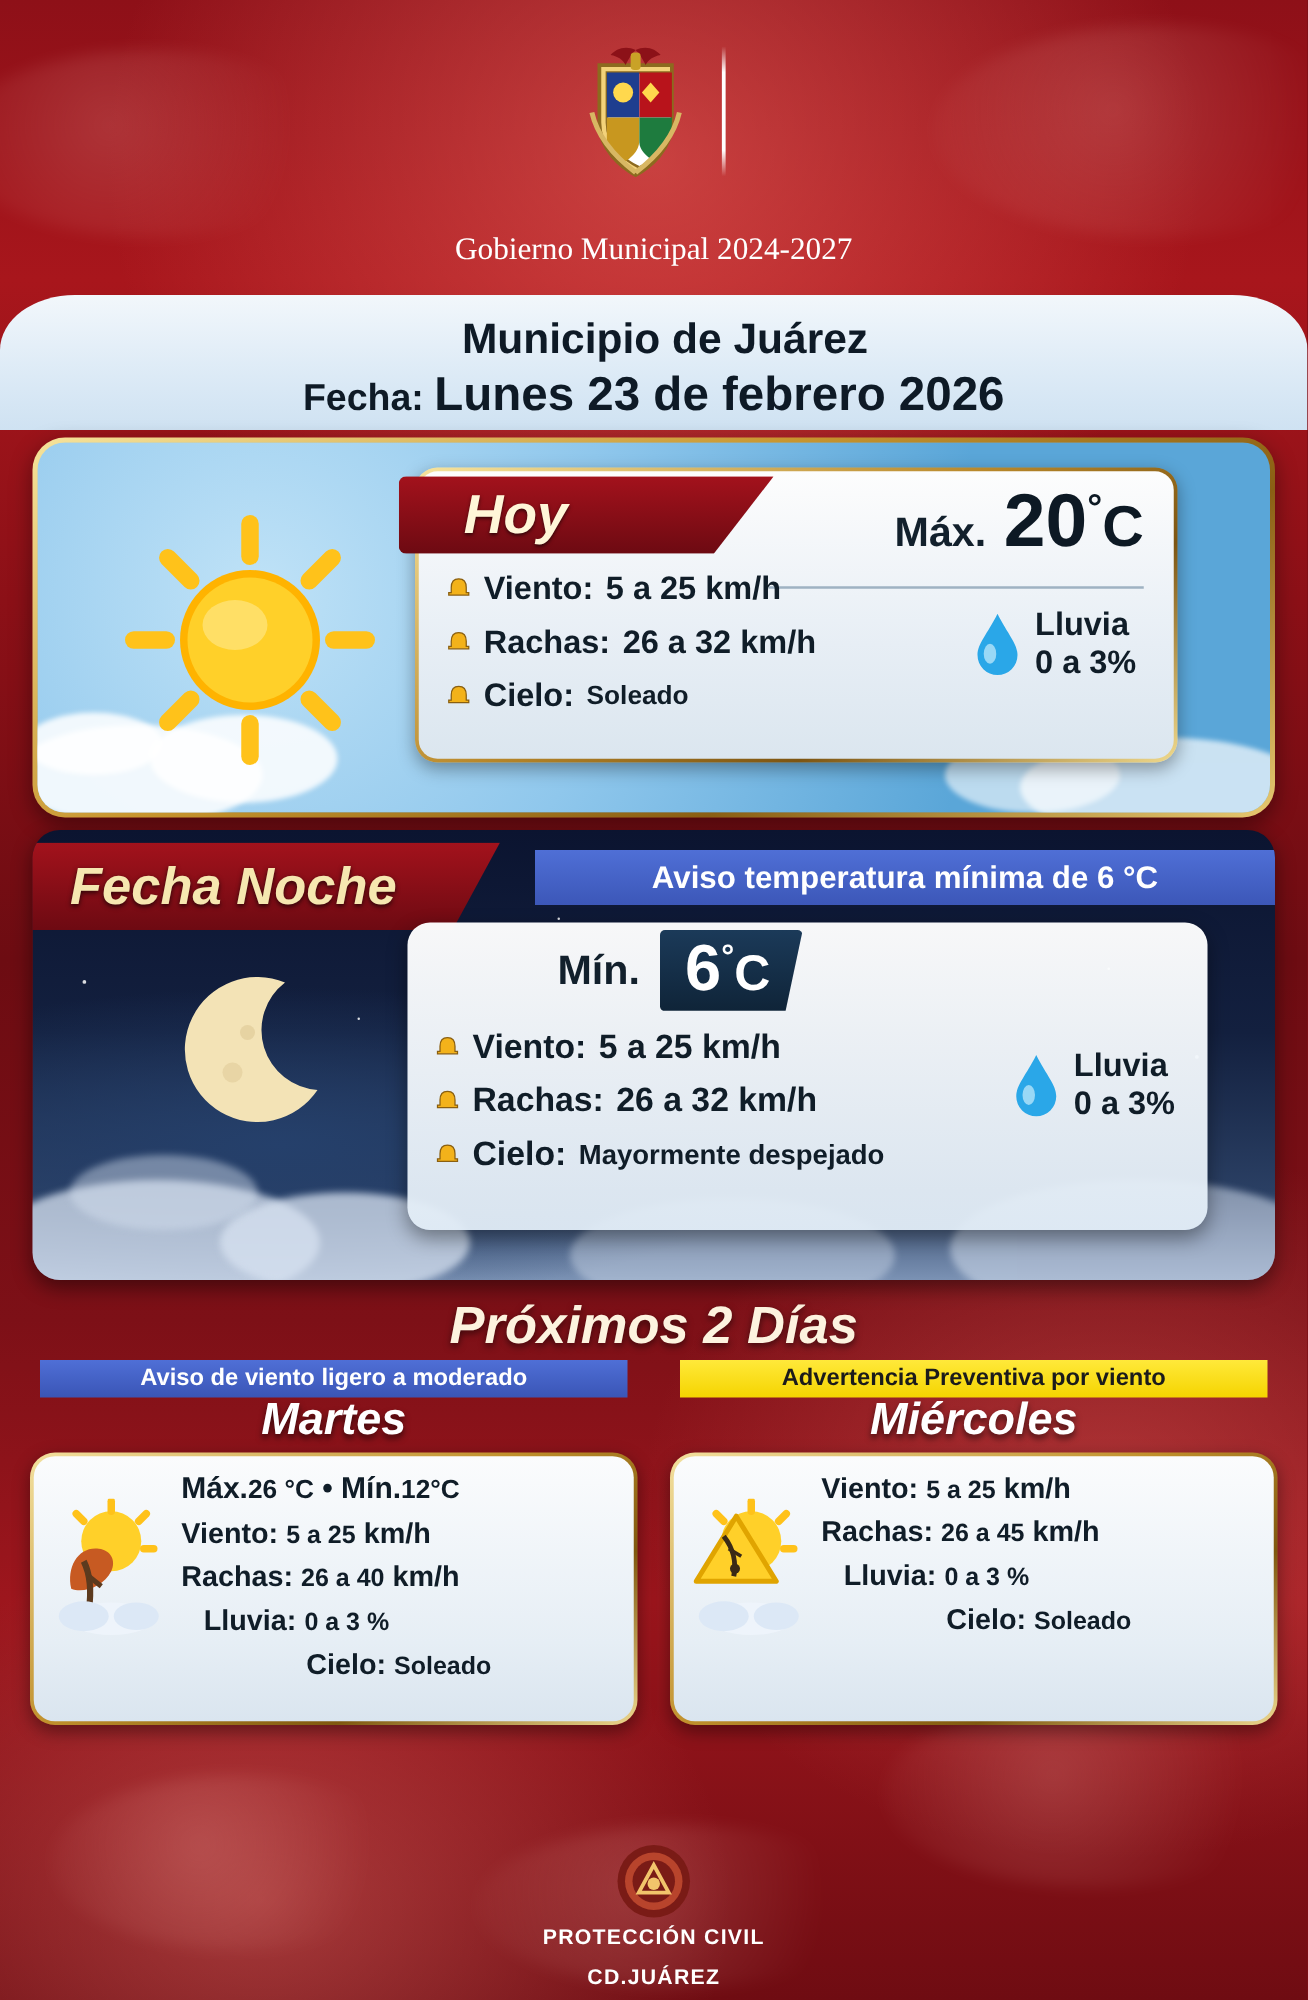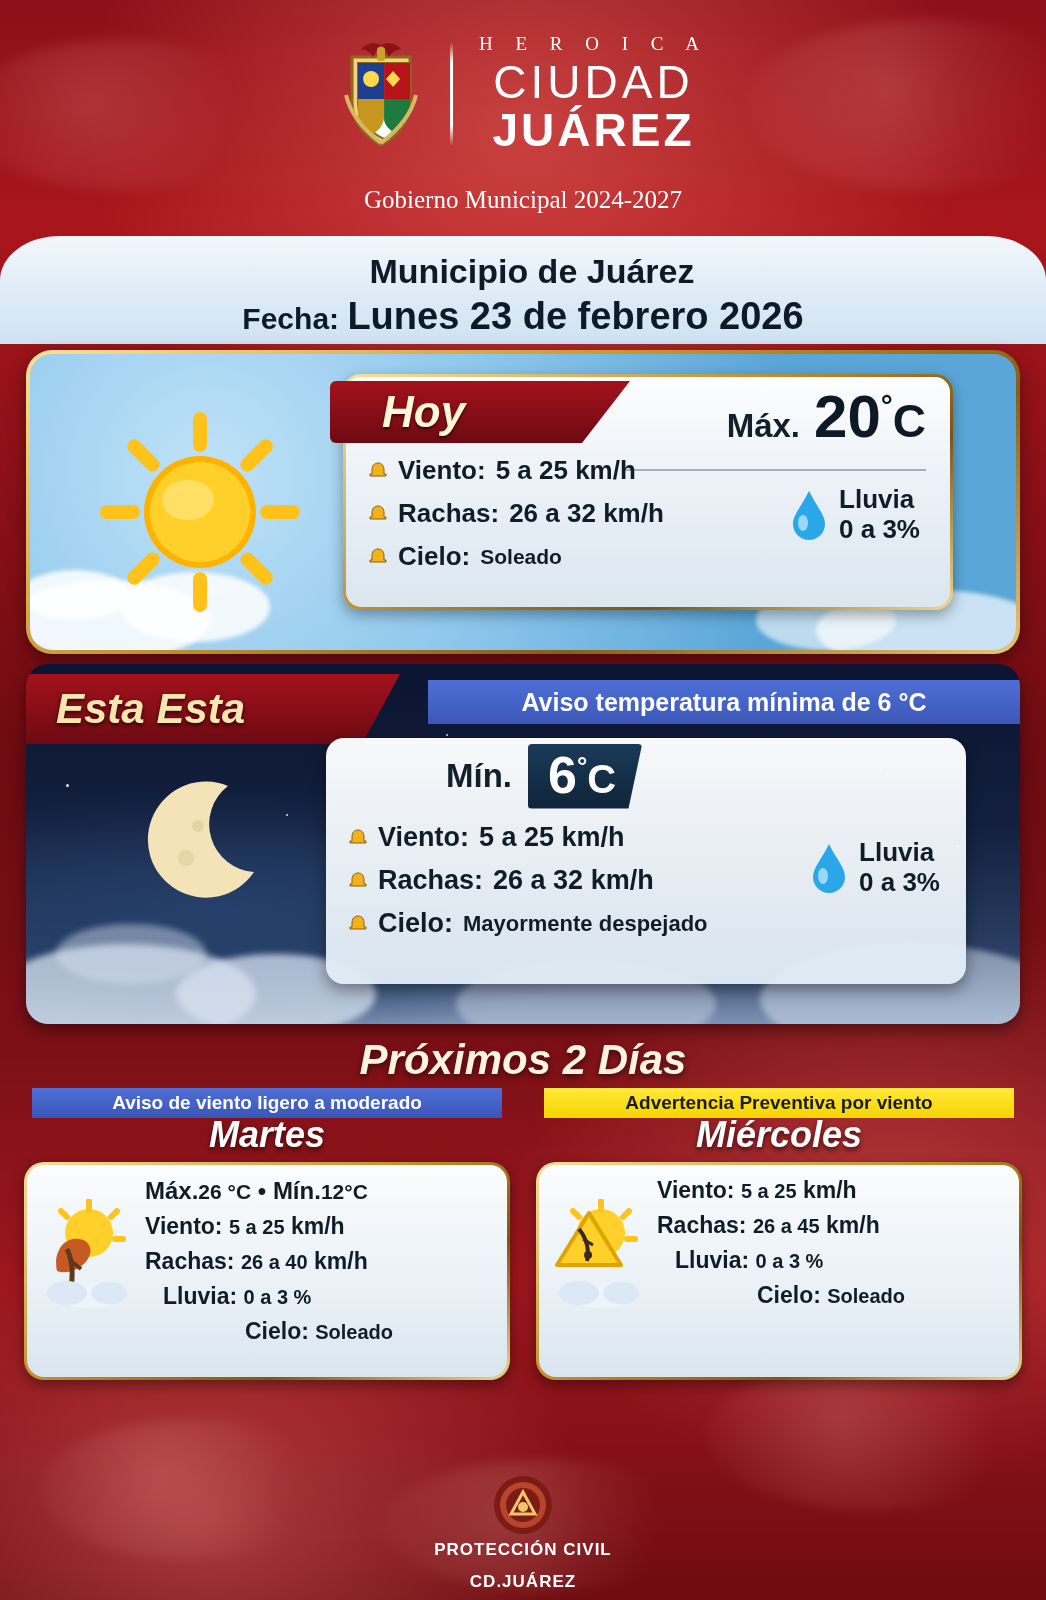--- a/index.html
+++ b/index.html
@@ -66,21 +66,21 @@
     border-radius: 22px; height: 296px; position: relative; overflow: hidden;
     background:
       radial-gradient(circle at 18% 40%, #bfe2f7 0%, #8fc7ec 35%, #5aa6d8 70%),
       linear-gradient(180deg, #8fc6ea, #4e9ed1);
   }
   .sky-clouds { position: absolute; bottom: -10px; left: 0; right: 0; height: 120px; }
   .sky-clouds i { position: absolute; background: rgba(255,255,255,.85); border-radius: 50%; filter: blur(2px); }
   .sun { position: absolute; left: 70px; top: 58px; width: 200px; height: 200px; }
 
   .hoy-panel {
-    position: absolute; left: 313px; top: 20px; width: 610px; height: 236px;
+    position: absolute; left: 302px; top: 20px; width: 610px; height: 236px;
     border-radius: 18px; padding: 3px;
     background: linear-gradient(150deg, #f7e49e, #b9882a 45%, #7d5512 70%, #efd98d);
     box-shadow: 0 5px 14px rgba(0,0,0,.35);
   }
   .hoy-panel-in {
     height: 100%; border-radius: 15px; position: relative;
     background: linear-gradient(180deg, #fdfdfd, #e7eef5 60%, #dbe6ef);
   }
   .hoy-ribbon {
     position: absolute; left: -16px; top: 4px; width: 300px; height: 62px;
@@ -232,25 +232,20 @@
           <circle cx="33" cy="40" r="8" fill="#ffd84d"></circle>
           <path d="M55 32 l7 8 -7 8 -7 -8 z" fill="#ffd84d"></path>
           <path d="M43 6 c8 -4 16 -1 20 4 -6 1 -10 4 -12 8 -3 -6 -5 -9 -8 -12 z" fill="#8c1118"></path>
           <path d="M43 6 c-8 -4 -16 -1 -20 4 6 1 10 4 12 8 3 -6 5 -9 8 -12 z" fill="#8c1118"></path>
           <rect x="39" y="8" width="8" height="14" rx="3" fill="#c9a227"></rect>
           <path d="M8 56 q6 26 35 48" stroke="#d8b763" stroke-width="4" fill="none"></path>
           <path d="M78 56 q-6 26 -35 48" stroke="#d8b763" stroke-width="4" fill="none"></path>
         </svg>
       </div>
       <div class="divider"></div>
-      <div class="wordmark">
-        <div class="wm-heroica">H E R O I C A</div>
-        <div class="wm-ciudad">CIUDAD</div>
-        <div class="wm-juarez">JUÁREZ</div>
-      </div>
     </div>
     <div class="gob">Gobierno Municipal 2024-2027</div>
   </div>
 
   <div class="band">
     <div class="muni">Municipio de Juárez</div>
     <div class="fecha-row">
       <span class="fecha-lbl">Fecha:</span>
       <span class="fecha-val">Lunes 23 de febrero 2026</span>
     </div>
@@ -368,21 +363,21 @@
 
     <div class="moon">
       <svg viewBox="0 0 130 130" width="130" height="130">
         <path d="M92 12 a58 58 0 1 0 26 86 a48 48 0 0 1 -26 -86 z" fill="#f3e3b6"></path>
         <circle cx="62" cy="52" r="6" fill="#ddc894" opacity=".6"></circle>
         <circle cx="50" cy="84" r="8" fill="#ddc894" opacity=".5"></circle>
       </svg>
     </div>
 
     <div class="noche-ribbon">
-      <span>Esta Esta</span>
+      <span>Fecha Noche</span>
     </div>
     <div class="aviso-min">Aviso temperatura mínima de 6 °C</div>
 
     <div class="noche-panel">
       <div class="min-row">
         <span class="min-lbl">Mín.</span>
         <span class="min-chip">
           <span>6</span><span class="deg">°</span><span class="unit">C</span>
         </span>
       </div>

